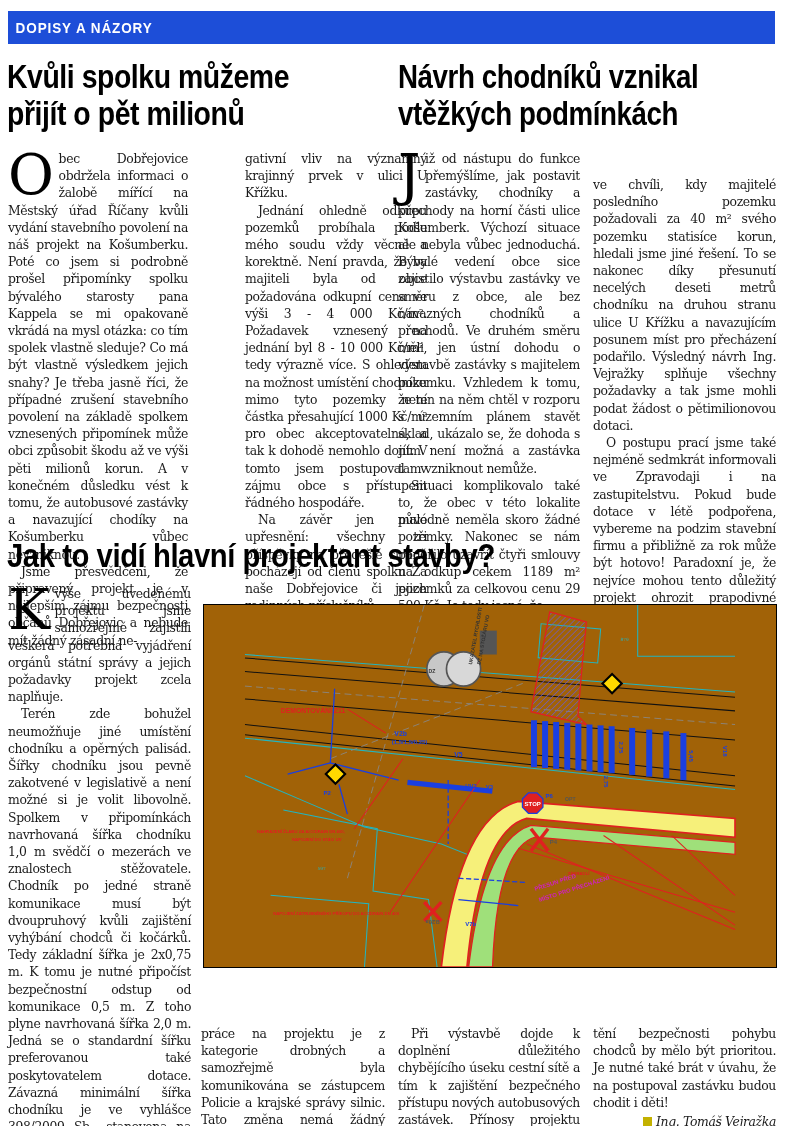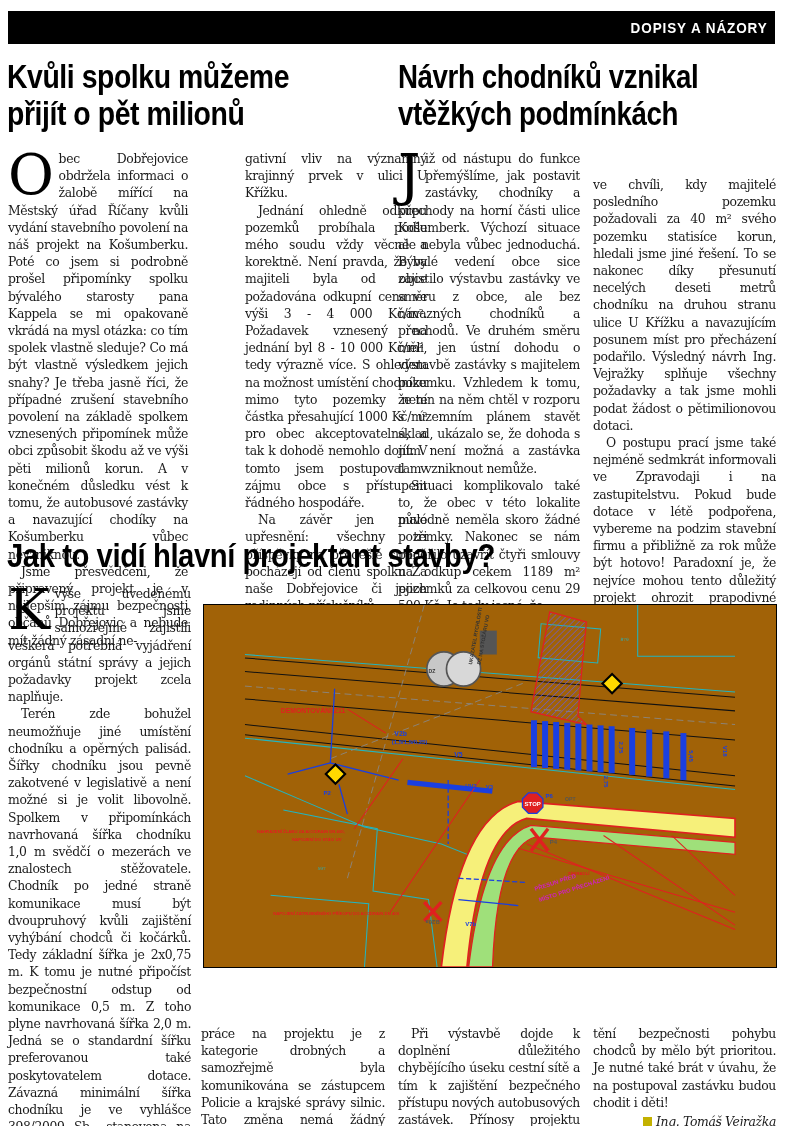--- a/index.html
+++ b/index.html
@@ -1,21 +1,21 @@
 <!DOCTYPE html>
 <html><head>
 <meta charset="utf-8">
 <style>
   * { box-sizing: border-box; margin: 0; padding: 0; }
   html, body { width: 785px; height: 1126px; background: #fff; overflow: hidden; }
   body { position: relative; font-family: "DejaVu Serif", serif; color: #1a1a1a; }
 
   .banner {
     position: absolute; left: 8px; top: 11px; width: 767px; height: 33px;
-    background: #000000; display: flex; align-items: center; justify-content: flex-end;
+    background: #1d4ed8; display: flex; align-items: center; justify-content: flex-start;
   }
   .banner span {
     font-family: "Liberation Sans", sans-serif; font-weight: bold; color: #fff;
     font-size: 15px; letter-spacing: 1px; transform: scaleX(0.9);
   }
 
   .headline {
     position: absolute; font-family: "Liberation Sans", sans-serif; font-weight: bold;
     color: #000; font-size: 33px; line-height: 37px; letter-spacing: -0.5px;
     transform-origin: left top; white-space: nowrap;

